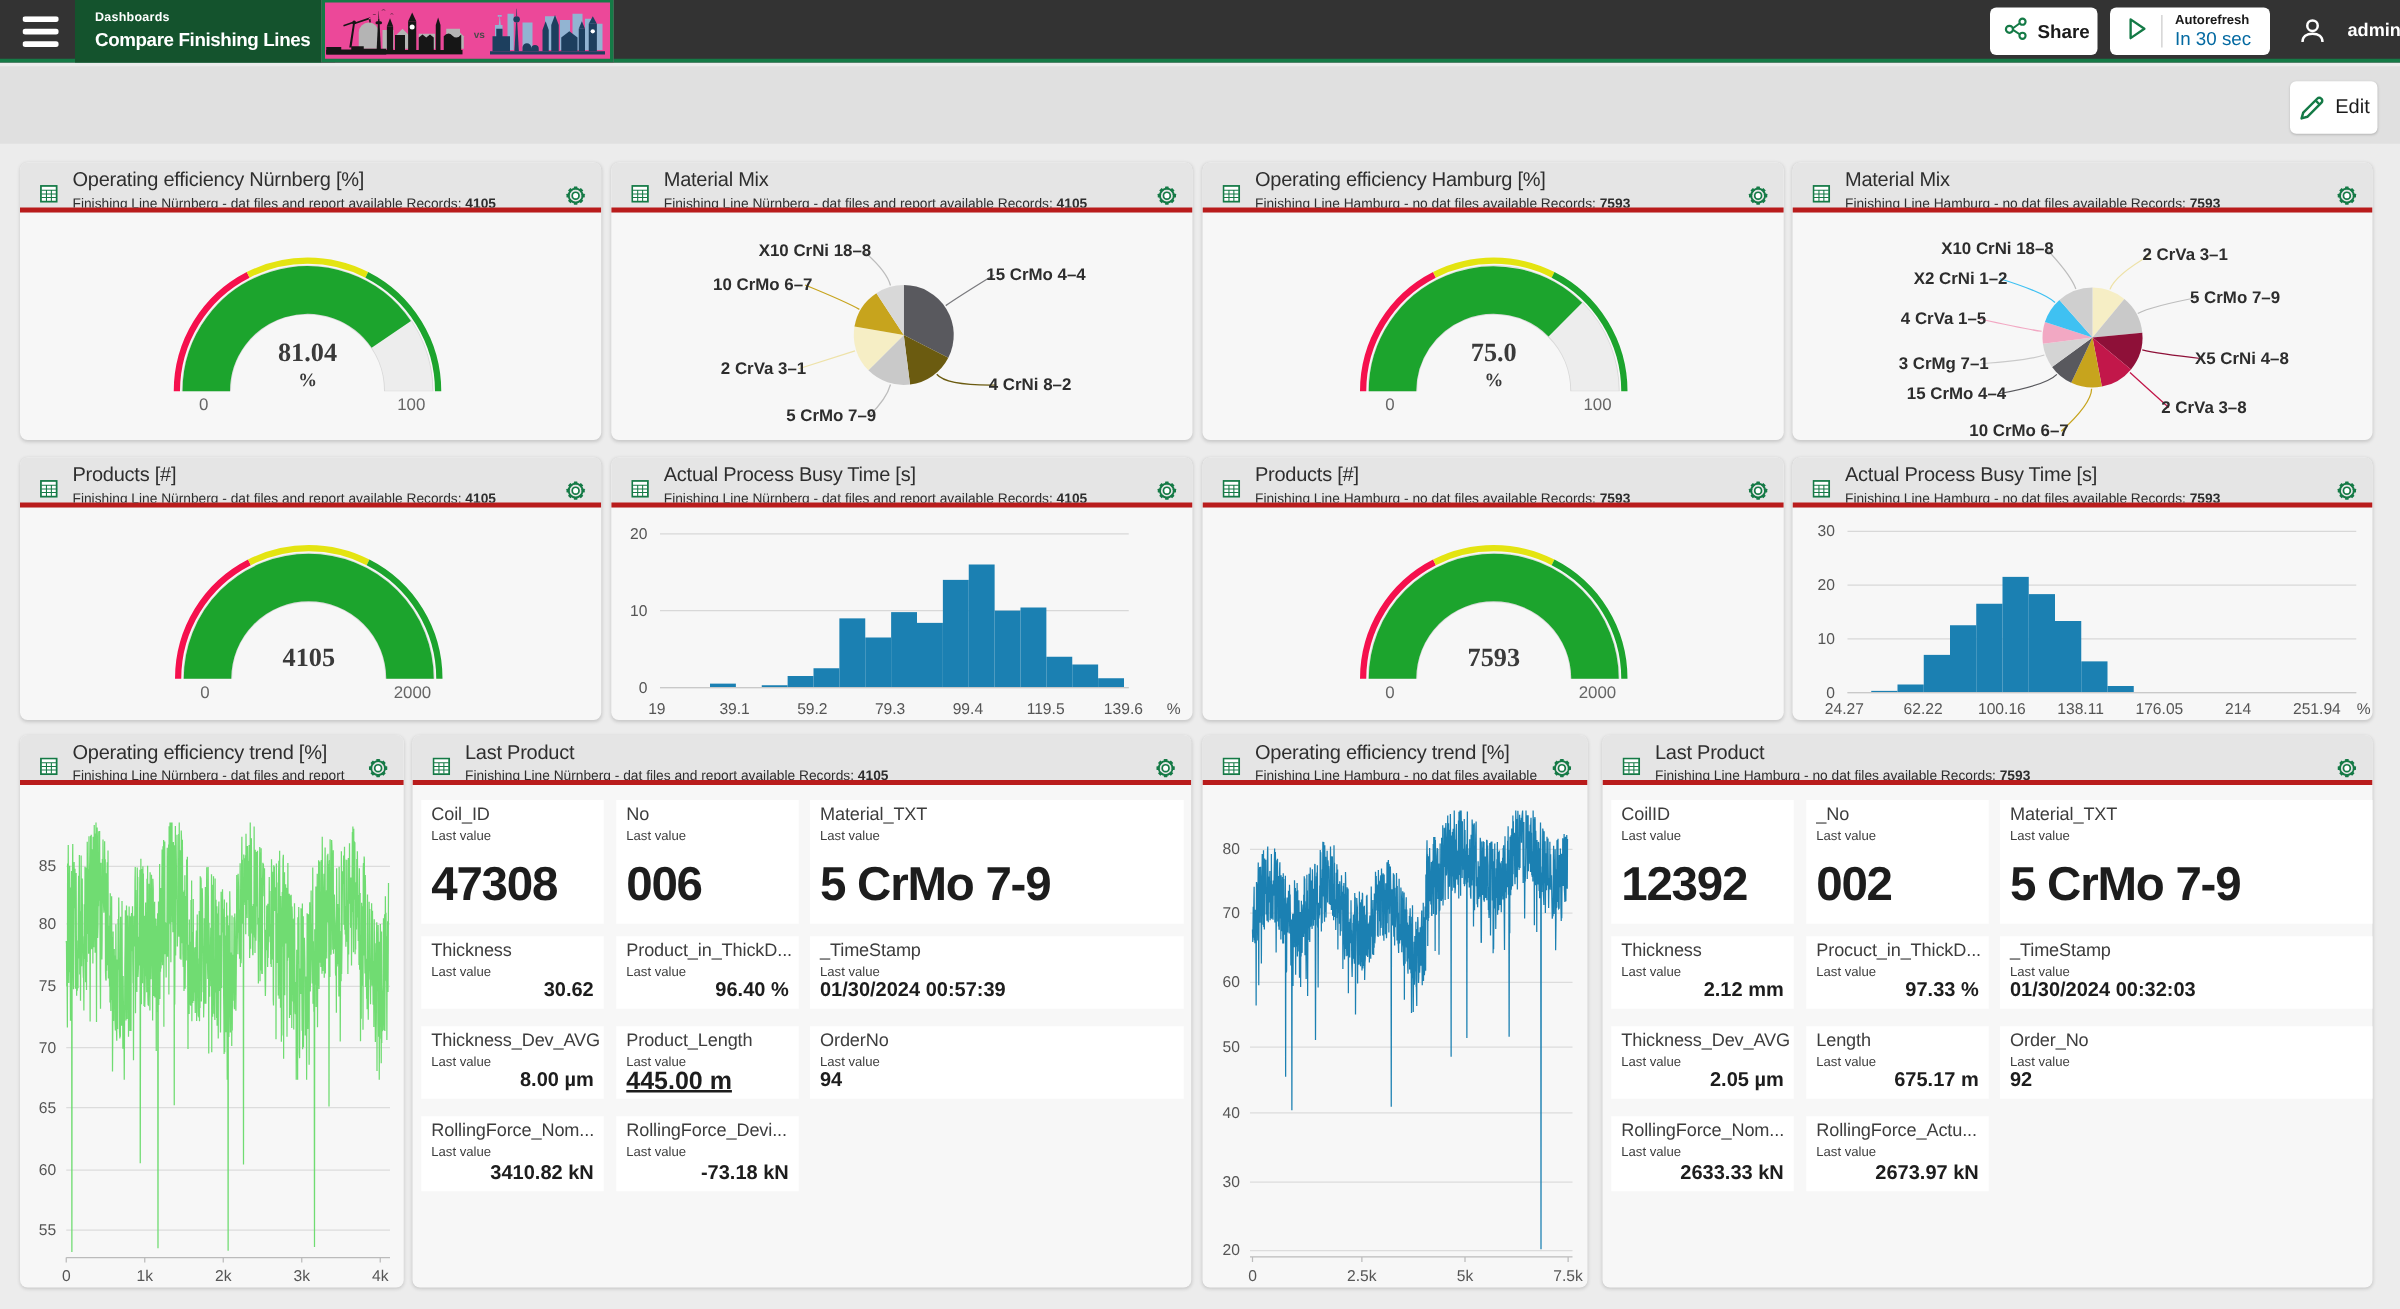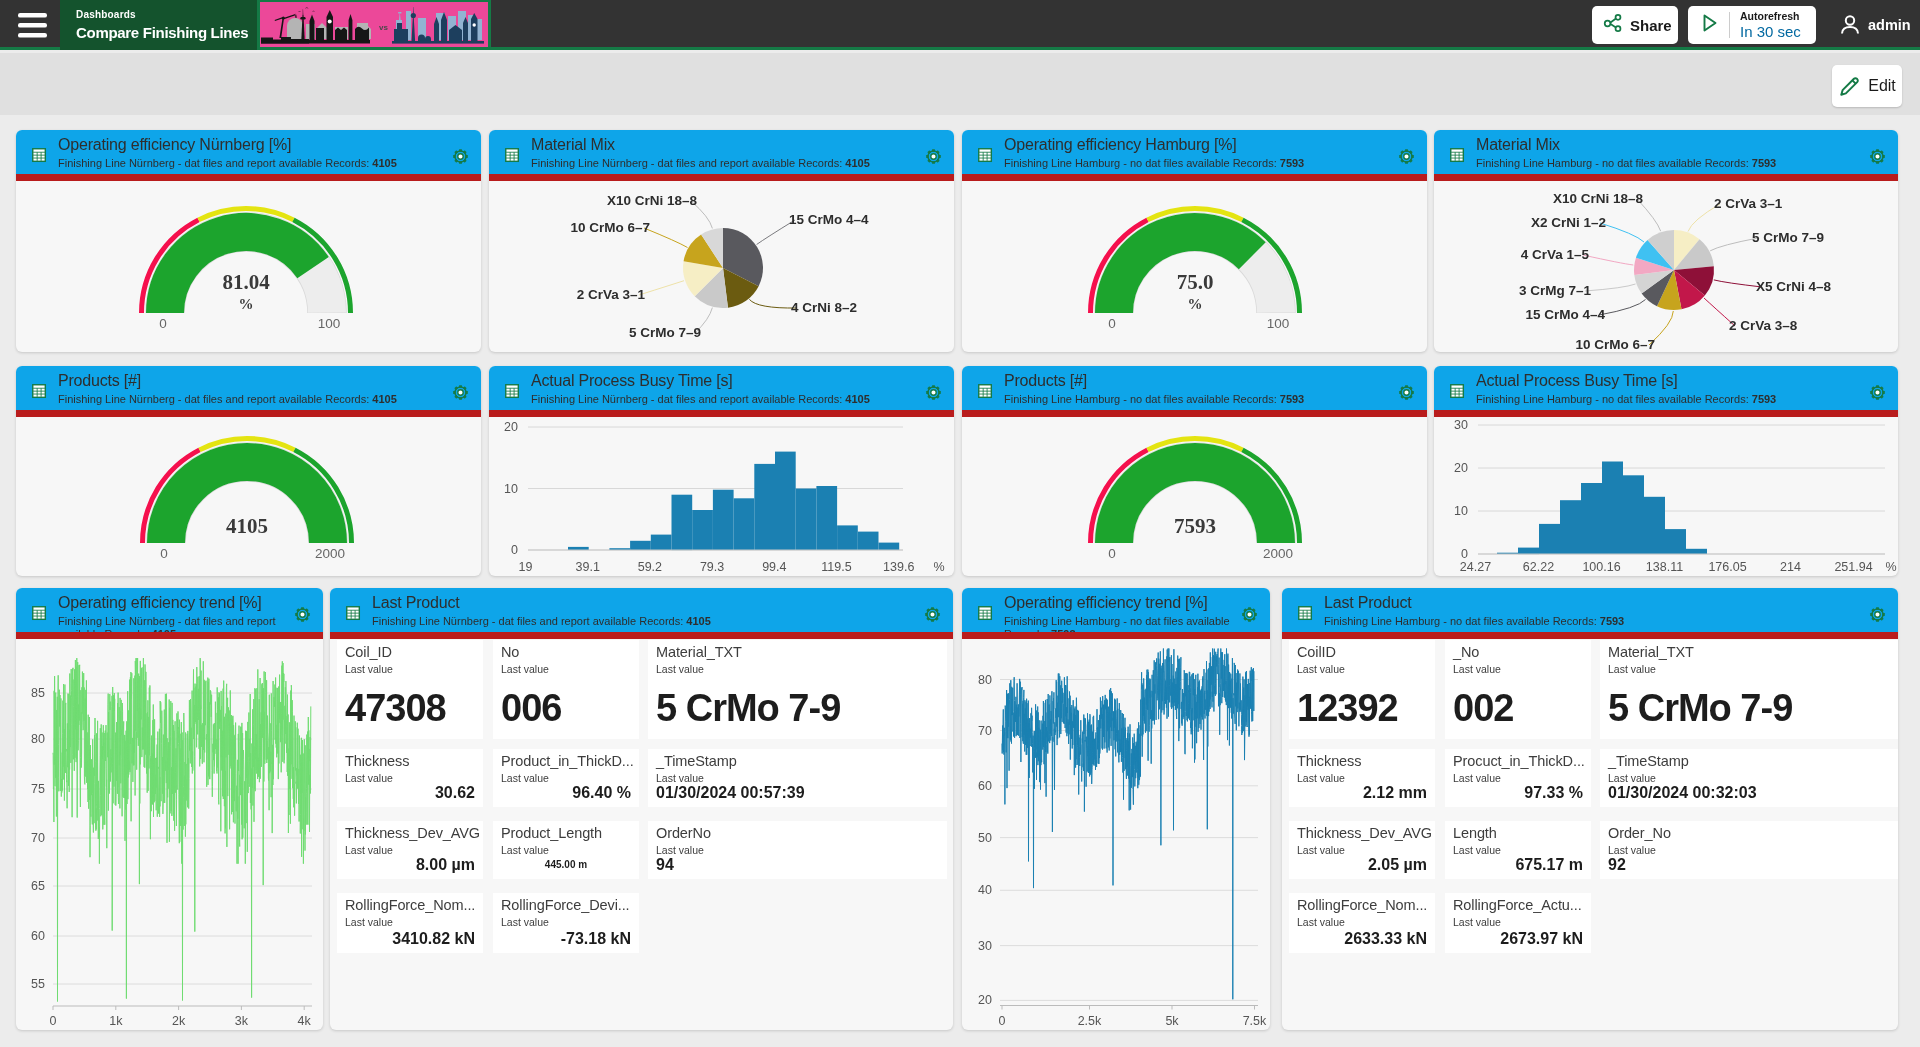--- a/index.html
+++ b/index.html
@@ -9,30 +9,30 @@
 #banner{position:absolute;left:257px;top:0;width:234px;height:50px;background:#ec4899;border:3px solid #157a46;border-top-width:2px}
 #burger{position:absolute;left:18px;top:13px}
 .tbtn{position:absolute;top:6px;height:38px;background:#fff;border-radius:5px;display:flex;align-items:center}
 #share{left:1592px;width:86px}
 #share span{font-size:15px;font-weight:bold;color:#1a1a1a;margin-left:7px}
 #auto{left:1688px;width:128px}
 #auto .div{width:1px;height:26px;background:#ccc;margin:0 10px 0 9px}
 #auto .l1{font-size:10.5px;font-weight:bold;color:#1a1a1a}
 #auto .l2{font-size:15px;color:#0369a1;margin-top:1px}
 #admin{position:absolute;left:1838px;top:13px;display:flex;align-items:center;color:#fff}
-#admin span{font-size:14.5px;font-weight:bold;margin-left:6px}
+#admin span{font-size:14.5px;font-weight:bold;margin-left:16px}
 #filterrow{position:absolute;left:0;top:53px;width:1920px;height:62px;background:#e0e0e0}
 #filtercard{position:absolute;left:17px;top:13px;width:1803px;height:39px;background:#fff;border-radius:4px;box-shadow:0 1px 2px rgba(0,0,0,.18)}
 #filtercard .icon{position:absolute;left:11px;top:8px}
 #filtercard .lab{position:absolute;left:44px;top:6px;font-size:10.5px;color:#333}
 #filtercard .val{position:absolute;left:44px;top:19px;font-size:14.5px;color:#111}
 #editbtn{position:absolute;left:1832px;top:12px;width:70px;height:42px;background:#fff;border-radius:5px;box-shadow:0 1px 2px rgba(0,0,0,.18);display:flex;align-items:center;justify-content:center}
 #editbtn span{font-size:16px;color:#1a1a1a;margin-left:6px}
 .card{position:absolute;background:#f7f7f7;border-radius:6px;box-shadow:0 1px 3px rgba(0,0,0,.16);overflow:hidden}
-.chead{position:absolute;left:0;top:0;right:0;height:51px;background:#0ea5e9;border-bottom:7px solid #b91c1c;overflow:hidden}
+.chead{position:absolute;left:0;top:0;right:0;height:40px;background:#e5e5e5;border-bottom:4px solid #b91c1c;overflow:hidden}
 .cicon{position:absolute;left:16px;top:18px}
 .ctxt{position:absolute;left:42px;top:6px;right:20px}
 .ctitle{font-size:16px;color:#2e2e2e;letter-spacing:-0.2px;white-space:nowrap}
 .csub{font-size:11px;color:#2e2e2e;margin-top:3px;line-height:13px}
 .cgear{position:absolute;right:12px;top:18px}
 .cbody{position:absolute;left:0;top:53px;right:0;bottom:0}
 .tile{position:absolute;background:#fff;padding:4px 8px;overflow:hidden}
 .tname{font-size:14.5px;line-height:17px;color:#3d3d3d;white-space:nowrap;letter-spacing:-0.1px}
 .tlast{font-size:10.5px;line-height:12px;color:#3d3d3d;margin-top:2px}
 .tval{position:absolute;left:8px;right:8px;bottom:5px;font-weight:bold;color:#1d1d1d;line-height:18px}
@@ -621,21 +621,21 @@
           <div class="tval" style="text-align:left;font-size:16px;">01/30/2024 00:57:39</div>
         </div>
         <div class="tile" style="left:7px;top:233px;width:146px;height:58px">
           <div class="tname">Thickness_Dev_AVG</div>
           <div class="tlast">Last value</div>
           <div class="tval" style="text-align:right;font-size:16px;">8.00 µm</div>
         </div>
         <div class="tile" style="left:163px;top:233px;width:146px;height:58px">
           <div class="tname">Product_Length</div>
           <div class="tlast">Last value</div>
-          <div class="tval" style="text-align:center;font-size:10px;">445.00 m</div>
+          <div class="tval" style="text-align:left;font-size:20px;text-decoration:underline;">445.00 m</div>
         </div>
         <div class="tile" style="left:318px;top:233px;width:299px;height:58px">
           <div class="tname">OrderNo</div>
           <div class="tlast">Last value</div>
           <div class="tval" style="text-align:left;font-size:16px;">94</div>
         </div>
         <div class="tile" style="left:7px;top:305px;width:146px;height:60px">
           <div class="tname">RollingForce_Nom...</div>
           <div class="tlast">Last value</div>
           <div class="tval" style="text-align:right;font-size:16px;">3410.82 kN</div>

